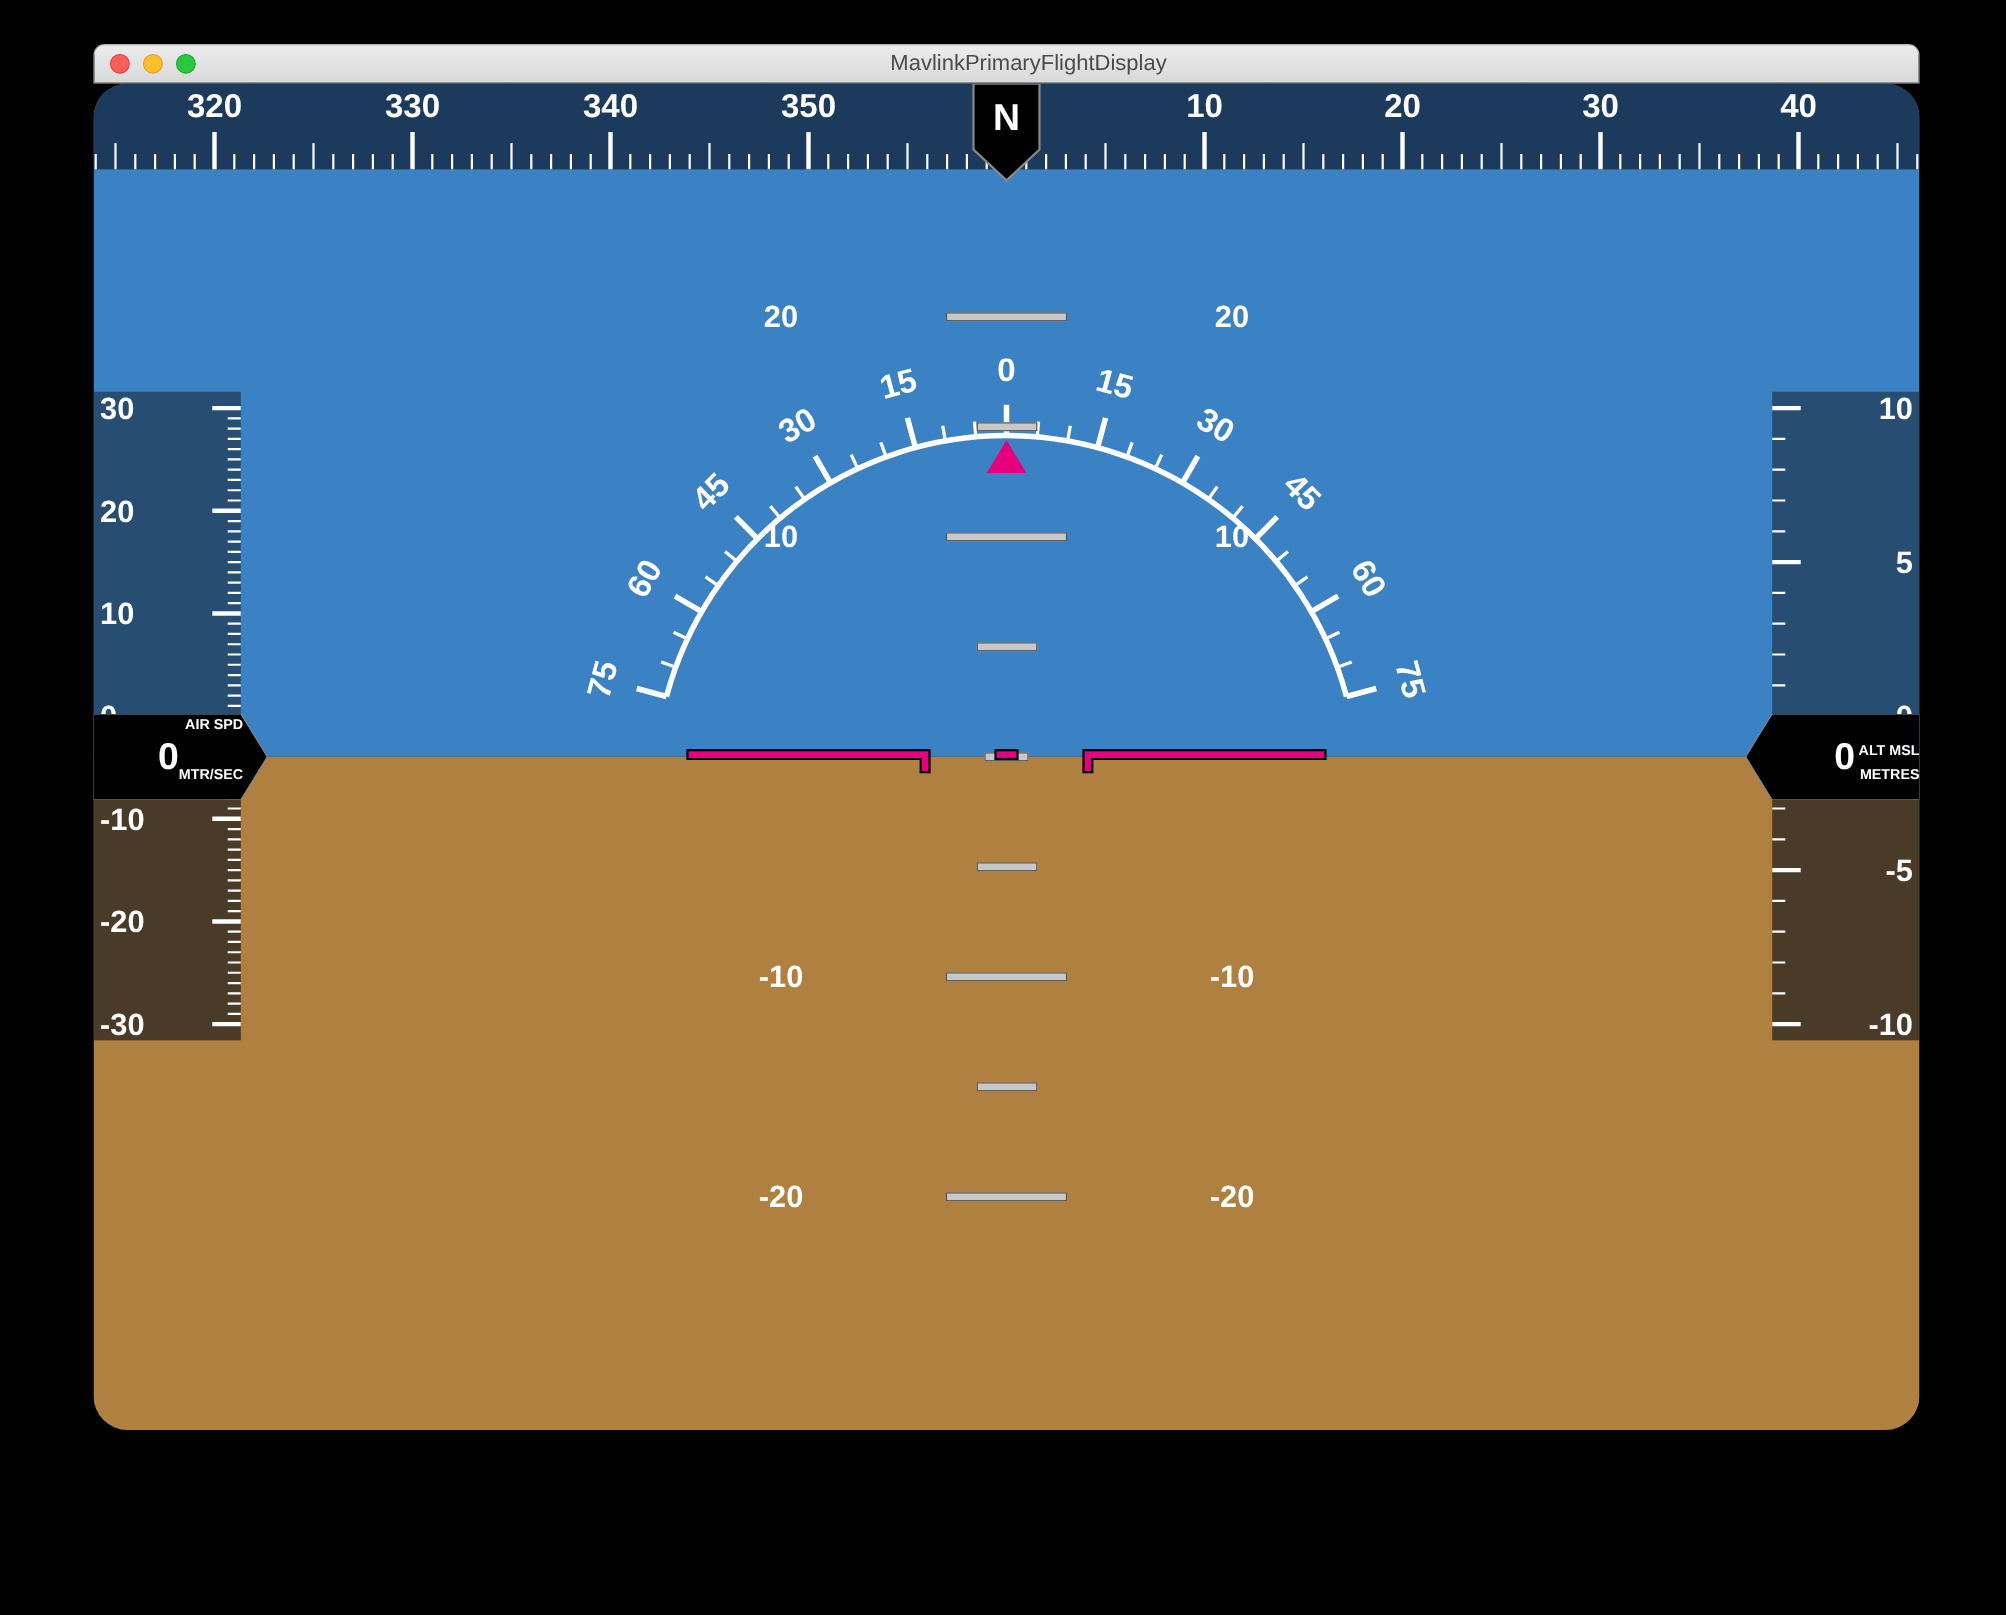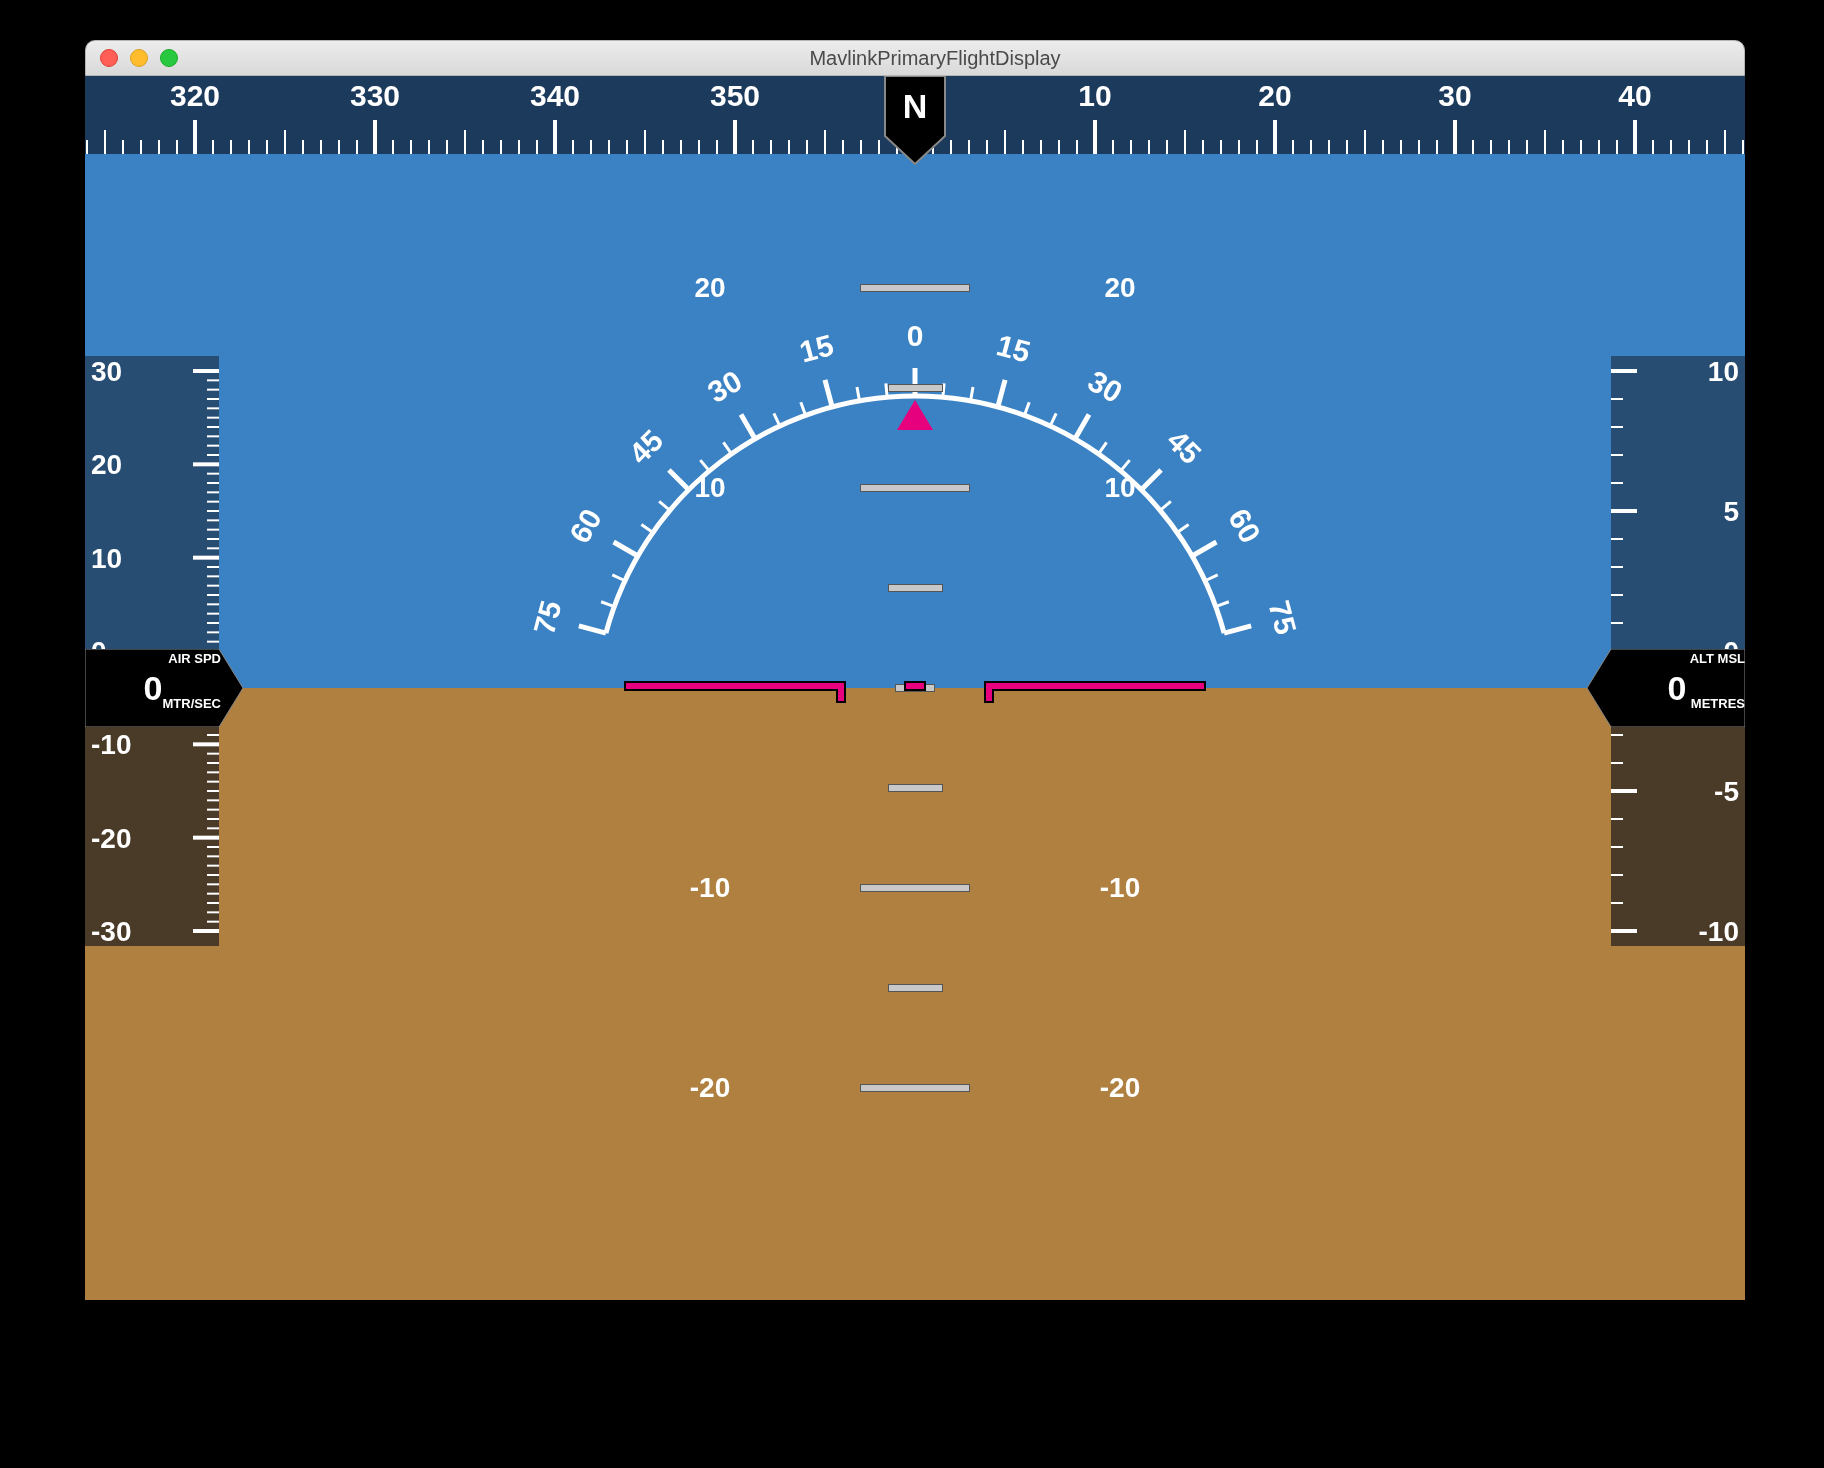--- a/index.html
+++ b/index.html
@@ -5,38 +5,38 @@
   * { margin:0; padding:0; box-sizing:border-box; }
   html,body { width:1824px; height:1468px; background:#000; font-family:"Helvetica Neue",Helvetica,Arial,sans-serif; overflow:hidden; }
   .stage { position:absolute; left:85px; top:40px; width:1660px; height:1260px; }
   .titlebar { position:relative; width:100%; height:36px; background:linear-gradient(#ececec,#d9d9d9); border-top-left-radius:10px; border-top-right-radius:10px; border:1px solid #b5b5b5; display:flex; align-items:center; }
   .traffic { display:flex; gap:12px; margin-left:14px; }
   .dot { width:18px; height:18px; border-radius:50%; }
   .dot.red { background:#ff5f57; border:1px solid #e23f36; }
   .dot.yellow { background:#ffbd2e; border:1px solid #dea123; }
   .dot.green { background:#28c940; border:1px solid #1aab29; }
   .title { position:absolute; left:0; right:0; text-align:center; font-size:20px; color:#4a4a4a;padding-left:40px; }
-  .canvas { position:relative; width:100%; height:1224px; overflow:hidden; }
+  .canvas { position:relative; width:100%; height:1224px; overflow:hidden;border-radius:31px; }
   .sky { position:absolute; left:0; top:0; right:0; height:612px; background:#3b82c4; }
   .ground { position:absolute; left:0; top:612px; right:0; height:612px; background:#b08040; }
   .compass-bar { position:absolute; left:0; right:0; top:0; height:78px; background:#1b3a5c; }
   .compass-svg { position:absolute; left:0; top:0; }
   .compass-pointer { position:absolute; left:50%; top:0; transform:translateX(-50%); }
   .tape { position:absolute; top:280px; width:134px; height:590px; overflow:hidden; }
   .tape.left { left:0; }
   .tape.right { right:0; }
   .tape .tape-sky { position:absolute; left:0; right:0; top:0; height:295px; background:#274d72; }
   .tape .tape-ground { position:absolute; left:0; right:0; top:295px; height:295px; background:#4a3a28; }
   .tape-svg { position:absolute; left:0; top:0; }
   .readout { position:absolute; top:50%; transform:translateY(-50%); width:160px; height:78px; }
   .readout.left { left:0; }
   .readout.right { right:0; }
   .readout svg { position:absolute; left:0; top:0; }
   .readout .lbl { position:absolute; left:0; right:24px; text-align:right; font-size:13px; font-weight:600; color:#fff;padding-left:28px; }
-  .readout.right .lbl { left:24px; right:0; }
+  .readout.right .lbl { left:24px; right:0;margin-top:23px; }
   .readout .lbl.top { top:2px; }
   .readout .lbl.bot { bottom:16px; }
   .readout .val { position:absolute; left:0; right:24px; top:0; bottom:0; display:flex; align-items:center; justify-content:center; font-size:34px; font-weight:700; color:#fff; }
   .readout.right .val { left:24px; right:0; }
   .bank-arc { position:absolute; left:50%; top:250px; transform:translateX(-50%); }
   .pitch-ladder { position:absolute; left:50%; top:612px; transform:translate(-50%,-50%); }
   .pitch-row { position:absolute; left:0; width:100%; display:flex; align-items:center; justify-content:center; transform:translateY(-50%); }
   .pitch-bar { height:8px; background:#c8c8c8; border:1px solid #555; }
   .pitch-bar.big { width:110px; }
   .pitch-bar.small { width:55px; }

